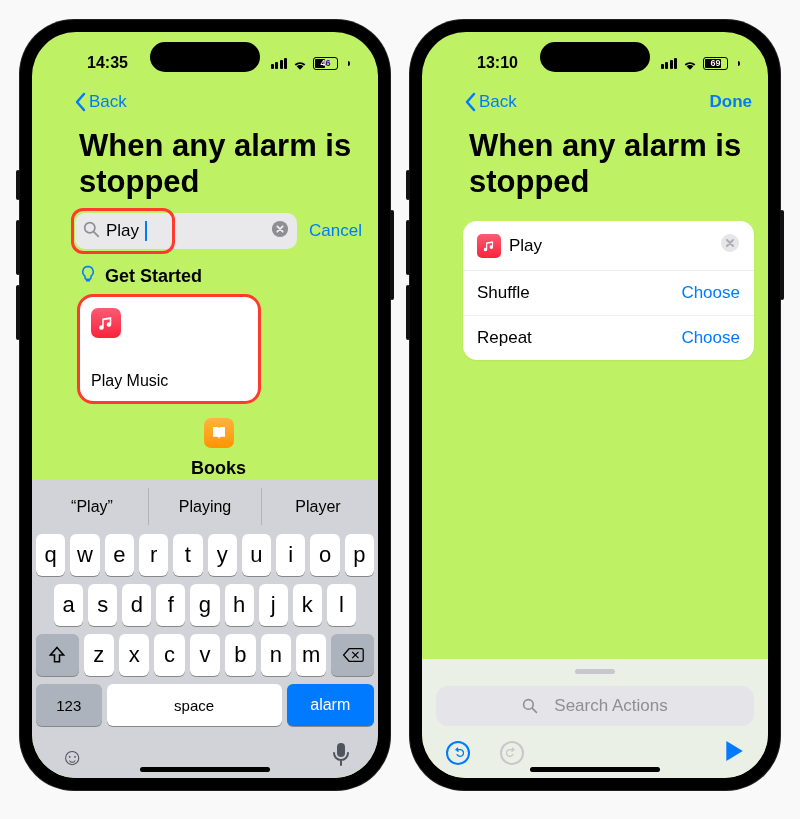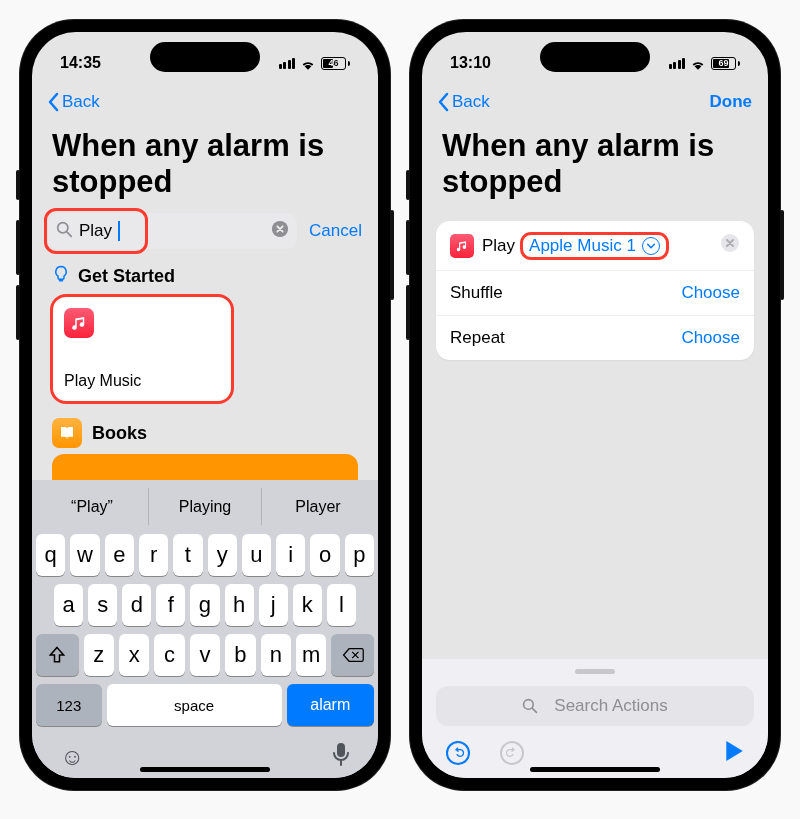--- a/index.html
+++ b/index.html
@@ -27,44 +27,44 @@
     position:relative;
     box-shadow:0 0 0 1px #222;
   }
   .side-btn{position:absolute;background:#111;border-radius:4px;}
   .sb-right{right:-4px;top:190px;width:4px;height:90px;}
   .sb-left1{left:-4px;top:150px;width:4px;height:30px;}
   .sb-left2{left:-4px;top:200px;width:4px;height:55px;}
   .sb-left3{left:-4px;top:265px;width:4px;height:55px;}
   .screen{
     width:100%;height:100%;
-    background:#e5e5e5;
+    background:#bef264;
     border-radius:44px;
     overflow:hidden;
     position:relative;
-    display:flex;flex-direction:column;
+    display:flex;flex-direction:column;padding-left:27px;
   }
   .island{
     position:absolute;top:10px;left:50%;transform:translateX(-50%);
     width:110px;height:30px;background:#000;border-radius:20px;z-index:10;
   }
   .status{
     height:50px;display:flex;align-items:center;justify-content:space-between;
     padding:12px 28px 0;font-size:16px;font-weight:600;
   }
   .status-right{display:flex;align-items:center;gap:5px;}
   .sig{display:flex;gap:1.5px;align-items:flex-end;}
   .sig span{width:3px;background:#000;border-radius:1px;}
   .sig span:nth-child(1){height:5px;}
   .sig span:nth-child(2){height:7px;}
   .sig span:nth-child(3){height:9px;}
   .sig span:nth-child(4){height:11px;}
   .wifi-icon{width:16px;height:12px;position:relative;}
   .wifi-icon svg{width:100%;height:100%;}
-  .batt{display:flex;align-items:center;gap:2px;justify-content:space-between;}
+  .batt{display:flex;align-items:center;gap:10px;justify-content:space-between;}
   .batt-body{width:25px;height:13px;border:1px solid #000;border-radius:3px;position:relative;font-size:9px;font-weight:700;display:flex;align-items:center;justify-content:center;}
   .batt-body::before{content:"";position:absolute;left:1px;top:1px;bottom:1px;background:#000;border-radius:1px;}
   .batt-46::before{width:45%;}
   .batt-69::before{width:68%;}
   .batt-body span{position:relative;z-index:1;color:#000;mix-blend-mode:difference;filter:invert(1);}
   .batt-tip{width:2px;height:5px;background:#000;border-radius:0 2px 2px 0;}
 
   
   .nav{display:flex;align-items:center;justify-content:space-between;padding:4px 16px;height:40px;}
   .nav-left{display:flex;align-items:center;gap:2px;color:var(--ios-blue);font-size:17px;cursor:pointer;}
@@ -95,21 +95,21 @@
     display:flex;flex-direction:column;justify-content:space-between;
     box-shadow:0 1px 2px rgba(0,0,0,0.08);cursor:pointer;
   }
   .card.hl-red{outline:3px solid var(--red-hl);}
   .app-icon{width:30px;height:30px;border-radius:7px;display:flex;align-items:center;justify-content:center;}
   .music-app{background:linear-gradient(180deg,#fb5b74,#fa233b);}
   .books-app{background:linear-gradient(180deg,#ffb340,#ff9500);}
   .app-icon svg{width:18px;height:18px;fill:#fff;}
   .card-label{font-size:16px;font-weight:500;}
 
-  .books-row{display:flex;align-items:center;gap:10px;padding:16px 20px 6px;font-size:18px;font-weight:600;}
+  .books-row{display:flex;align-items:center;gap:10px;padding:16px 20px 6px;font-size:18px;font-weight:600;flex-direction:column;}
   .books-card{margin:0 20px;height:28px;background:var(--orange);border-radius:12px 12px 0 0;}
 
   
   .kb{
     position:absolute;left:0;right:0;bottom:0;
     background:#d1d3d9;
     padding:8px 4px 6px;
     display:flex;flex-direction:column;gap:8px;
   }
   .kb-sugg{display:flex;background:transparent;height:38px;border-bottom:1px solid rgba(0,0,0,0);}
@@ -372,28 +372,20 @@
 
     <div class="action-card">
       <div class="action-row">
         <div class="action-main">
           <div class="sm-app-icon">
             <svg viewBox="0 0 24 24">
                 <path d="M9 18a3 3 0 1 1-2-2.8V6l12-2v10a3 3 0 1 1-2-2.8V7l-8 1.3V18z"></path>
               </svg>
           </div>
           <span>Play</span>
-          <span class="param param-hl">
-            <span>Apple Music 1</span>
-            <span class="chev-down">
-              <svg viewBox="0 0 12 12">
-                  <path d="M2 4l4 4 4-4" stroke="#007aff" stroke-width="1.8" fill="none" stroke-linecap="round" stroke-linejoin="round"></path>
-                </svg>
-            </span>
-          </span>
         </div>
         <span class="row-clear">
           <svg width="20" height="20" viewBox="0 0 20 20">
               <circle cx="10" cy="10" r="9" fill="#e5e5ea"></circle>
               <path d="M7 7l6 6M13 7l-6 6" stroke="#aeaeb2" stroke-width="2" stroke-linecap="round"></path>
             </svg>
         </span>
       </div>
       <div class="action-row">
         <span>Shuffle</span>

